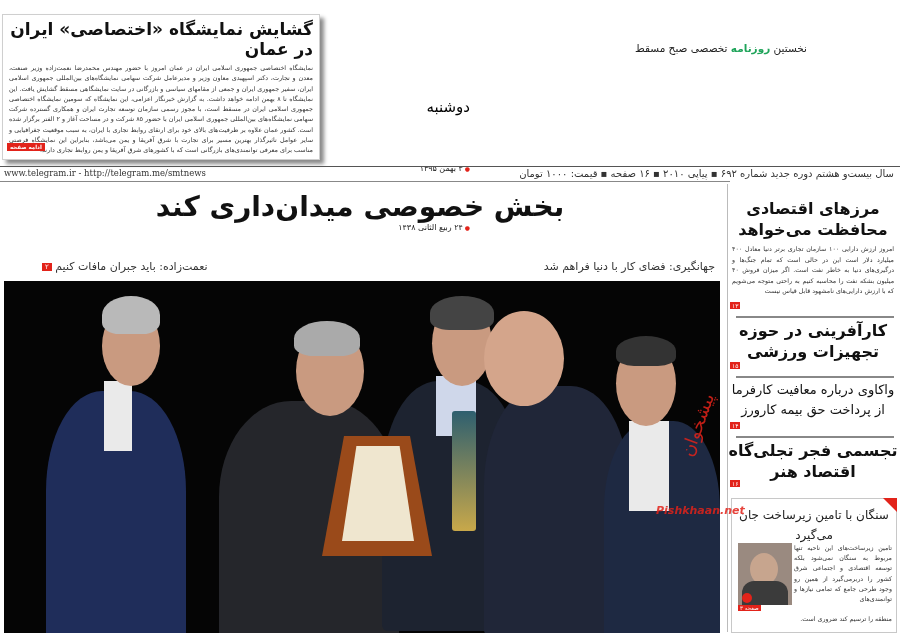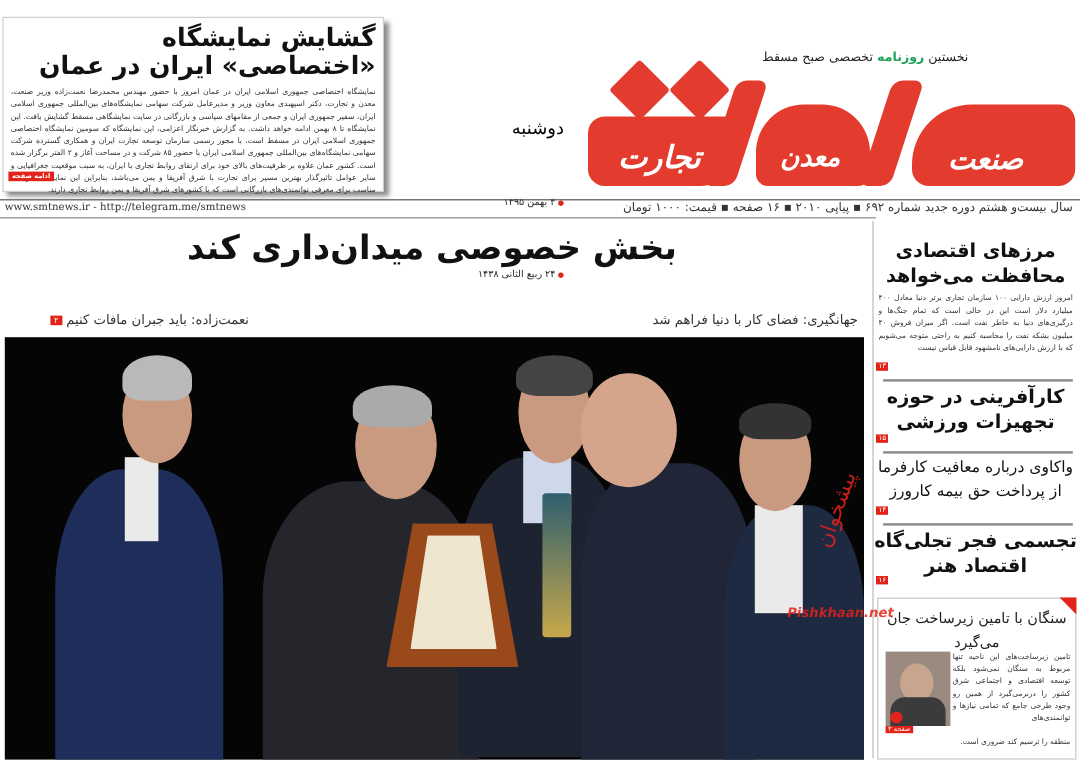--- a/index.html
+++ b/index.html
@@ -6,21 +6,21 @@
   html, body { width: 900px; height: 636px; background: #ffffff; overflow: hidden; }
   body { position: relative; font-family: "DejaVu Sans", sans-serif; color: #1a1a1a; }
 
   
   .top-box {
     position: absolute; left: 2px; top: 14px; width: 318px; height: 146px;
     background: #fff; border: 1px solid #cfcfcf;
     box-shadow: 4px 4px 4px #8a8a8a;
   }
   .top-box .headline {
-    direction: rtl; text-align: right; font-weight: bold; font-size: 21px;
+    direction: rtl; text-align: right; font-weight: bold; font-size: 17px;
     padding: 4px 6px 2px 6px; color: #111; letter-spacing: -0.3px;
   }
   .top-box .body {
     direction: rtl; text-align: justify; font-size: 6.4px; line-height: 10.3px;
     padding: 2px 6px 0 6px; color: #333;
   }
   .top-box .tag {
     position: absolute; left: 4px; bottom: 8px; background: #e2231a; color: #fff;
     font-size: 5.5px; padding: 1px 3px; font-weight: bold;
   }
@@ -106,44 +106,31 @@
   <div class="body">نمایشگاه اختصاصی جمهوری اسلامی ایران در عمان امروز با حضور مهندس محمدرضا نعمت‌زاده وزیر صنعت، معدن و تجارت، دکتر اسپهبدی معاون وزیر و مدیرعامل شرکت سهامی نمایشگاه‌های بین‌المللی جمهوری اسلامی ایران، سفیر جمهوری ایران و جمعی از مقامهای سیاسی و بازرگانی در سایت نمایشگاهی مسقط گشایش یافت. این نمایشگاه تا ۸ بهمن ادامه خواهد داشت. به گزارش خبرنگار اعزامی، این نمایشگاه که سومین نمایشگاه اختصاصی جمهوری اسلامی ایران در مسقط است، با مجوز رسمی سازمان توسعه تجارت ایران و همکاری گسترده شرکت سهامی نمایشگاه‌های بین‌المللی جمهوری اسلامی ایران با حضور ۸۵ شرکت و در مساحت آغاز و ۲ الفتر برگزار شده است. کشور عمان علاوه بر ظرفیت‌های بالای خود برای ارتقای روابط تجاری با ایران، به سبب موقعیت جغرافیایی و سایر عوامل تاثیرگذار بهترین مسیر برای تجارت با شرق آفریقا و یمن می‌باشد، بنابراین این نمایشگاه فرصتی مناسب برای معرفی توانمندی‌های بازرگانی است که با کشورهای شرق آفریقا و یمن روابط تجاری دارند.</div>
   <span class="tag">ادامه صفحه</span>
 </div>
 
 <div class="masthead">
   <div class="tagline">
     <span>نخستین</span>
     <span class="green">روزنامه</span>
     <span>تخصصی صبح مسقط</span>
   </div>
-  <div class="logo-block">
-
-    <div class="logo-shape" style="left:0;top:40px;width:125px;height:58px;border-radius:14px 4px 30px 14px;"></div>
-    <div class="logo-shape" style="left:25px;top:0;width:36px;height:36px;transform:rotate(45deg);border-radius:3px;"></div>
-    <div class="logo-shape" style="left:75px;top:0;width:36px;height:36px;transform:rotate(45deg);border-radius:3px;"></div>
-    <div class="logo-shape" style="left:110px;top:10px;width:26px;height:88px;border-radius:8px;transform:skewX(-18deg);"></div>
-    <div class="logo-shape" style="left:140px;top:30px;width:95px;height:68px;border-radius:40px 40px 10px 10px;"></div>
-    <div class="logo-shape" style="left:240px;top:10px;width:26px;height:88px;border-radius:8px;transform:skewX(-18deg);"></div>
-    <div class="logo-shape" style="left:270px;top:30px;width:136px;height:68px;border-radius:50px 14px 14px 14px;"></div>
-    <div class="logo-word" style="left:25px;top:60px;">تجارت</div>
-    <div class="logo-word" style="left:160px;top:62px;font-size:22px;">معدن</div>
-    <div class="logo-word" style="left:300px;top:62px;font-size:24px;">صنعت</div>
-  </div>
 </div>
 
 <div class="dateblock">
   <div class="day">دوشنبه</div>
   <div class="line">۴ بهمن ۱۳۹۵</div>
   <div class="line">۲۴ ربیع الثانی ۱۴۳۸</div>
   <div class="line">۲۳ ژانویه ۲۰۱۷</div>
 </div>
 
 <div class="rule"></div>
-<div class="website">www.smtnews.ir  -  http://telegram.me/smtnews</div>
+<div class="website">www.telegram.ir  -  http://telegram.me/smtnews</div>
 <div class="issue-line">سال بیست‌و هشتم دوره جدید شماره ۶۹۲ ▪ پیاپی ۲۰۱۰ ▪ ۱۶ صفحه ▪ قیمت: ۱۰۰۰ تومان</div>
 <div class="rule2"></div>
 
 <div class="main-headline">بخش خصوصی میدان‌داری کند</div>
 <div class="sub-right">جهانگیری: فضای کار با دنیا فراهم شد</div>
 <div class="sub-left">
   <span>نعمت‌زاده: باید جبران مافات کنیم</span>
   <span class="page-badge">۲</span>
 </div>
 

